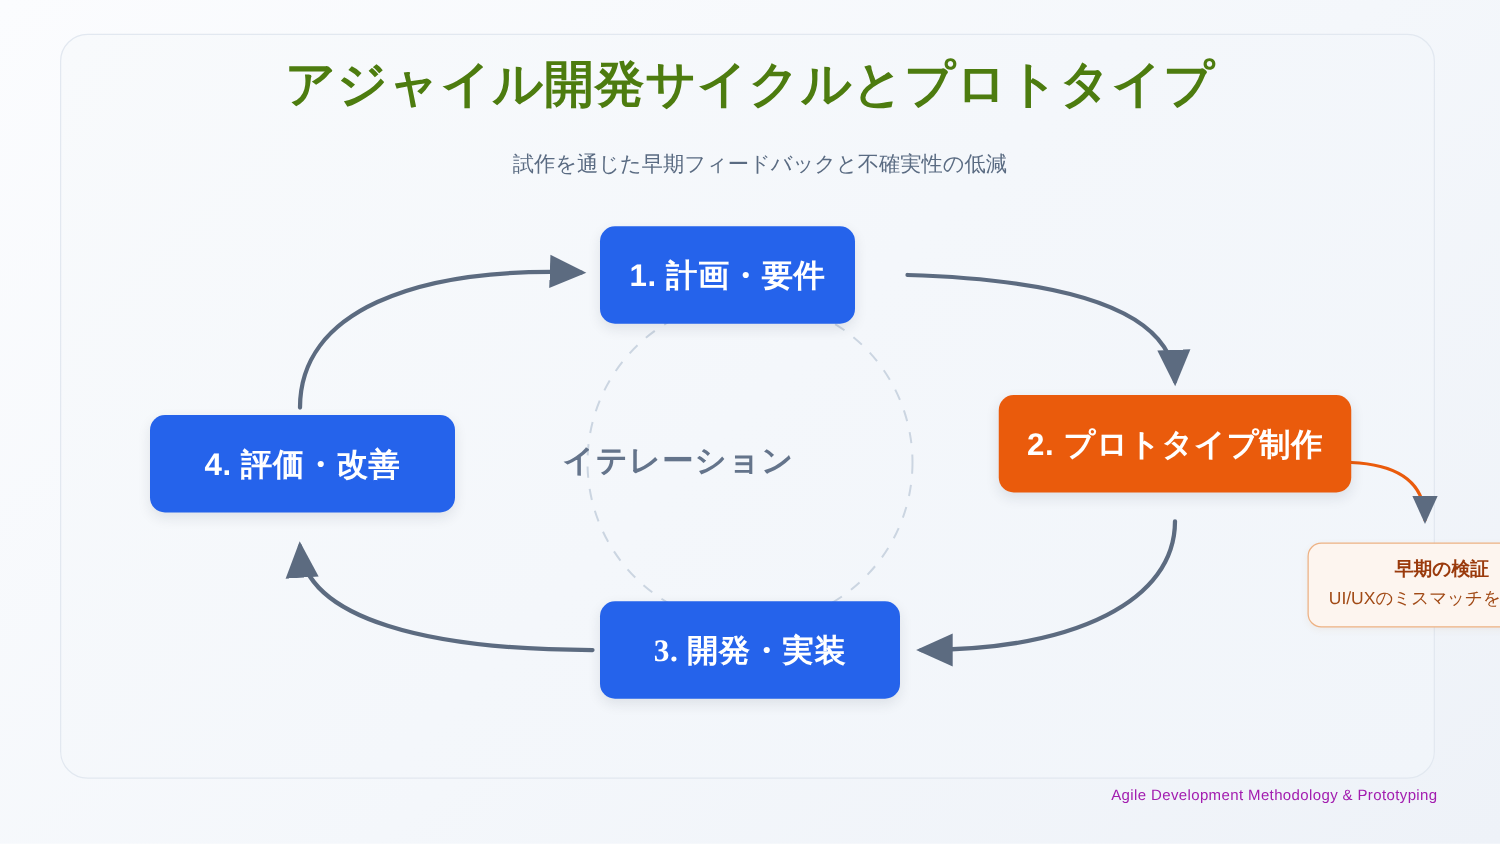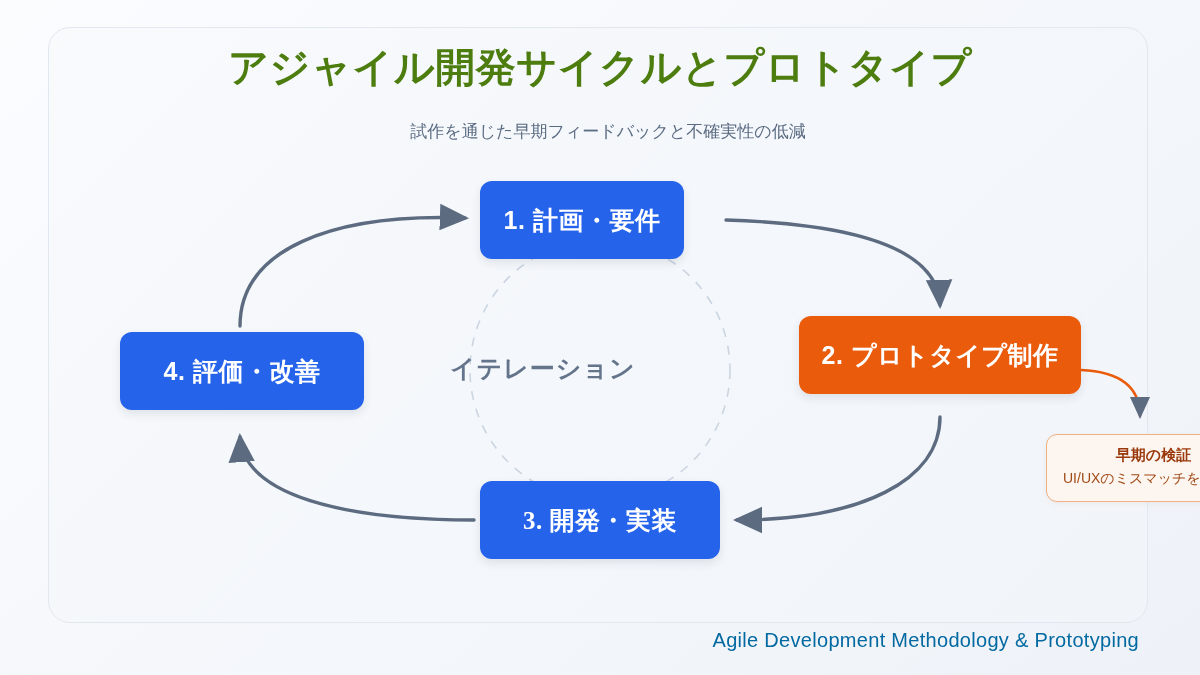--- a/index.html
+++ b/index.html
@@ -119,25 +119,25 @@
     text-align: left;
     font-size: 14px;
     font-weight: 400;
     color: #A14A16;
     white-space: nowrap;
   }
 
   
   #footer {
     position: absolute;
-    right: 61px;
+    right: 50px;
     top: 629px;
-    font-size: 20px;
+    font-size: 12px;
     font-weight: 400;
-    color: #0369a1;
+    color: #a21caf;
     letter-spacing: 0.3px;
     white-space: nowrap;
   }
 </style>
 </head>
 <body>
 
 <div id="card"></div>
 
 <div id="title">アジャイル開発サイクルとプロトタイプ</div>

